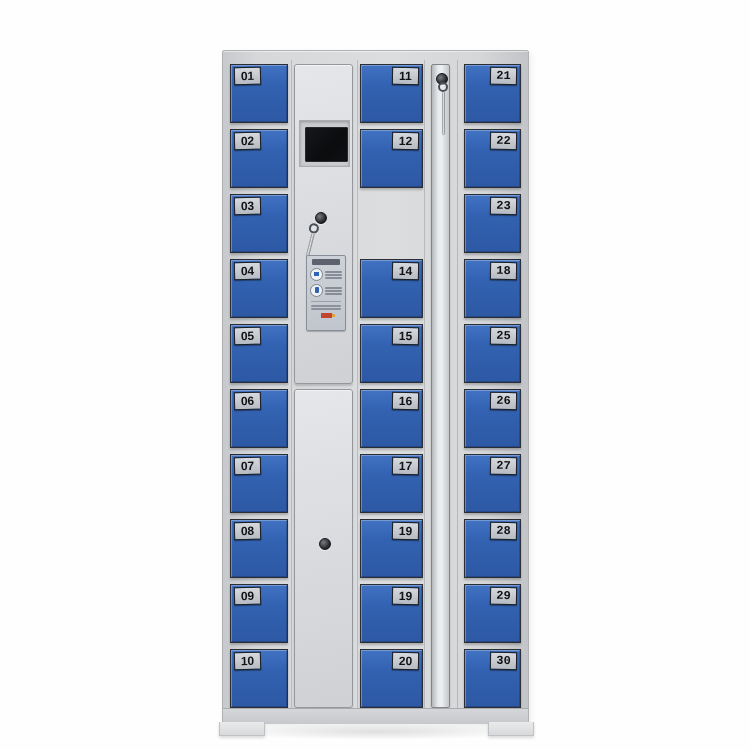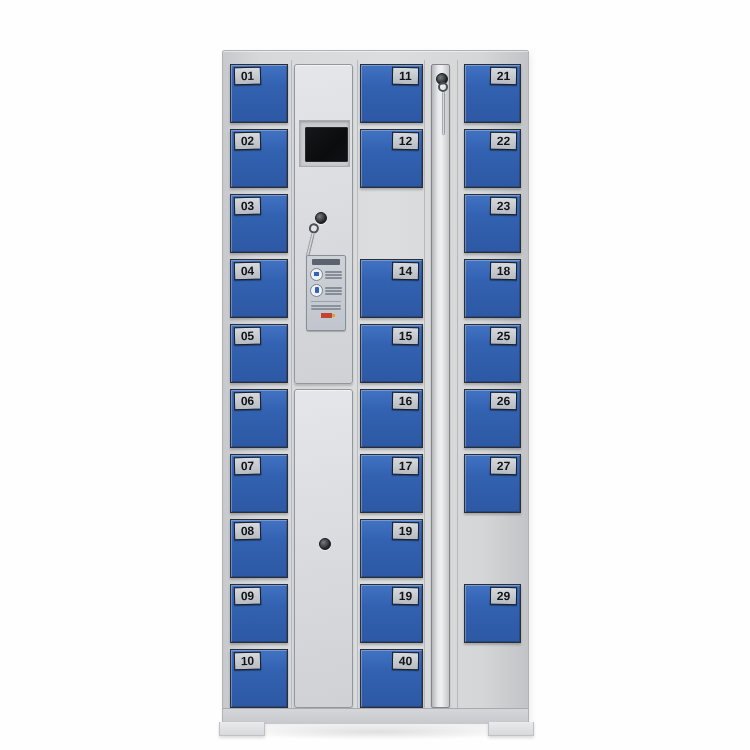--- a/index.html
+++ b/index.html
@@ -14,21 +14,21 @@
   .cabinet{
     position:absolute;left:222px;top:50px;width:305px;height:672px;
     background:linear-gradient(90deg,#c7c9cc 0%,#d6d8da 12%,#dbdddf 55%,#d4d6d8 85%,#c2c4c7 100%);
     border:1px solid #afb1b4;border-radius:2px;
     box-shadow:inset 0 1px 0 rgba(255,255,255,.5), 2px 3px 6px rgba(0,0,0,.07);
   }
   .col{position:absolute;top:0;height:100%;}
   .col1{left:7px;width:58px;}
   .col2{left:71px;width:59px;}
   .col3{left:137px;width:63px;}
-  .col5{left:241px;width:57px;}
+  .col5{left:241px;width:57px;font-family:Liberation Mono, monospace;}
   
   .door{
     position:absolute;left:0;width:100%;height:59px;box-sizing:border-box;
     background:linear-gradient(180deg,#4273c2 0%,#3262b1 35%,#2d58a4 100%);
     border:1px solid #2b2f35;
     box-shadow:inset 1px 1px 0 rgba(255,255,255,.28), inset -1px -1px 0 rgba(0,0,0,.18), 0 2px 2px rgba(0,0,0,.22);
   }
   .r0{top:13px}.r1{top:78px}.r2{top:143px}.r3{top:208px}.r4{top:273px}
   .r5{top:338px}.r6{top:403px}.r7{top:468px}.r8{top:533px}.r9{top:598px}
   .tag{
@@ -235,21 +235,21 @@
       <div class="door r6">
           <span class="tag tr">17</span>
         </div>
       <div class="door r7">
           <span class="tag tr">19</span>
         </div>
       <div class="door r8">
           <span class="tag tr">19</span>
         </div>
       <div class="door r9">
-          <span class="tag tr">40</span>
+          <span class="tag tr">20</span>
         </div>
     </div>
 
     <div class="strip">
       <div class="lock lock-strip"></div>
       <div class="key key-b">
         <div class="key-ring"></div>
         <div class="key-shaft"></div>
       </div>
     </div>
@@ -269,22 +269,28 @@
         </div>
       <div class="door r4">
           <span class="tag tr">25</span>
         </div>
       <div class="door r5">
           <span class="tag tr">26</span>
         </div>
       <div class="door r6">
           <span class="tag tr">27</span>
         </div>
+      <div class="door r7">
+          <span class="tag tr">28</span>
+        </div>
       <div class="door r8">
           <span class="tag tr">29</span>
+        </div>
+      <div class="door r9">
+          <span class="tag tr">30</span>
         </div>
     </div>
 
     <div class="plinth"></div>
   </div>
 
   <div class="foot foot-left"></div>
   <div class="foot foot-right"></div>
 </div>
 

